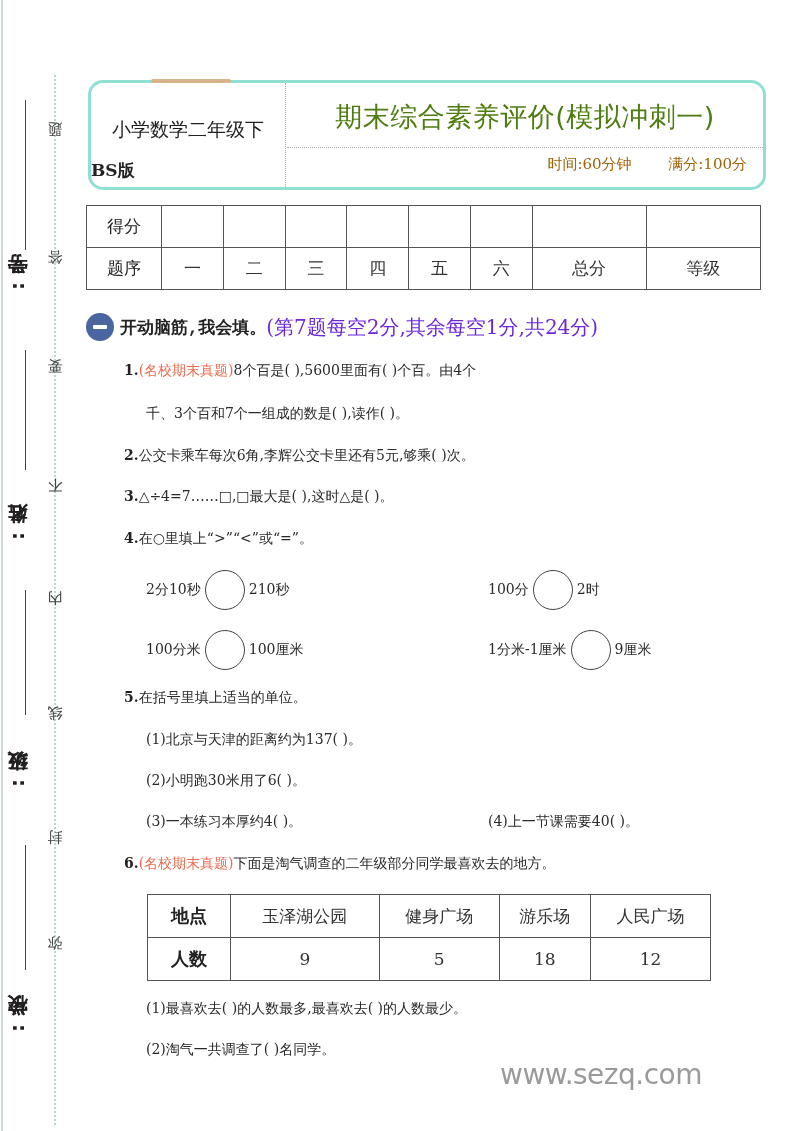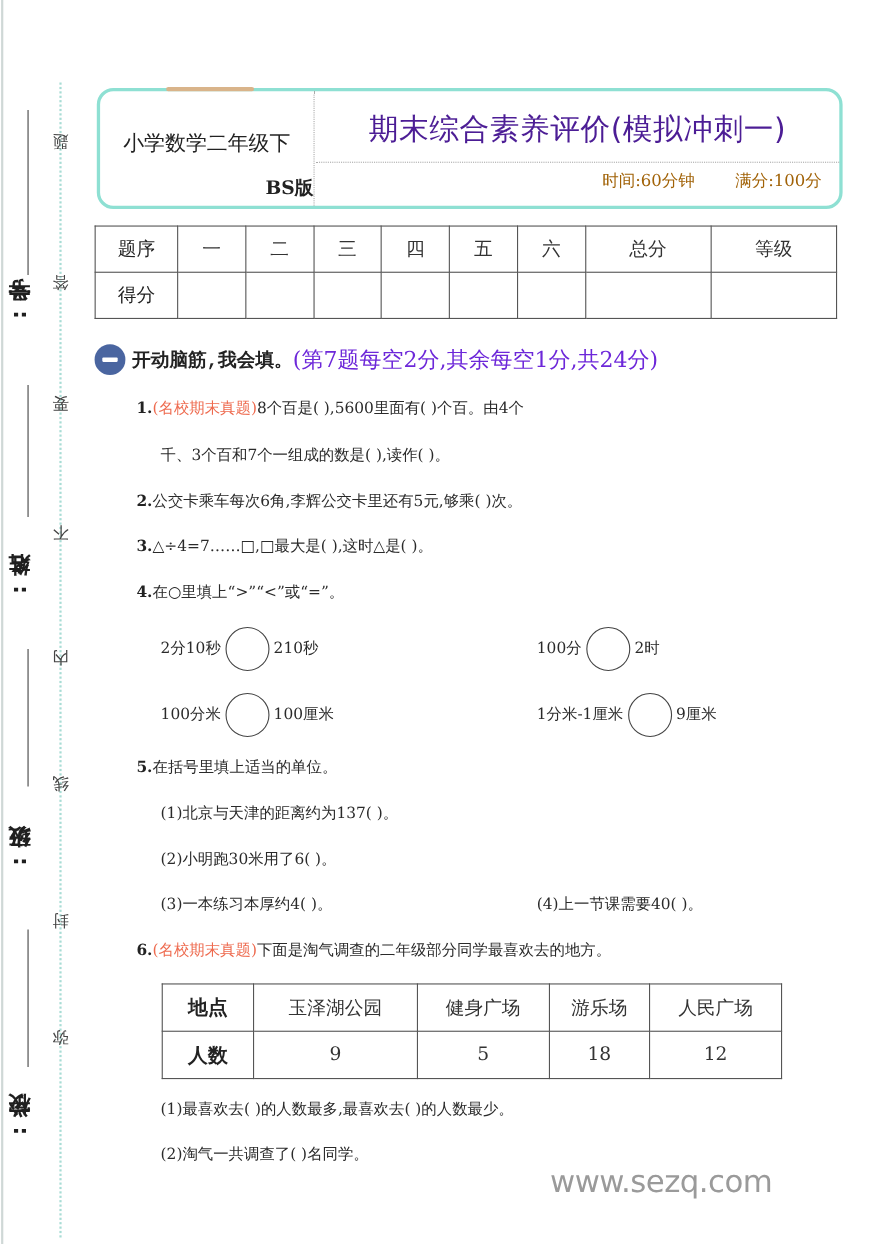--- a/index.html
+++ b/index.html
@@ -11,22 +11,22 @@
   .side-label { position:absolute; left:2px; width:30px; font-family:"DejaVu Sans", sans-serif; font-size:20px; font-weight:bold;
                 color:#1f1f1f; writing-mode:vertical-rl; transform:rotate(180deg); text-align:left; line-height:30px; }
   .side-line { position:absolute; left:25px; width:1px; background:#444; }
   .seal-char { position:absolute; left:46px; width:18px; font-size:15px; color:#444; writing-mode:vertical-rl; transform:rotate(180deg); background:#fff; text-align:center; line-height:18px; }
 
   
   .header-box { position:absolute; left:88px; top:80px; width:672px; height:104px; border:3px solid #8ee0d3; border-radius:15px; }
   .header-tab { position:absolute; left:60px; top:-4px; width:80px; height:4px; background:#d9b48a; border-radius:2px; }
   .header-left { position:absolute; left:0; top:0; width:194px; height:104px; border-right:1px dotted #aaa; }
   .grade { position:absolute; left:0; width:194px; top:34px; text-align:center; font-size:19px; color:#222; }
-  .edition { position:absolute; left:0; width:194px; top:76px; text-align:right; font-size:17px; font-weight:bold; color:#222; }
-  .title { position:absolute; left:196px; width:476px; top:16px; text-align:center; font-family:"DejaVu Sans", sans-serif; font-size:27px; color:#4c1d95; letter-spacing:0.5px; }
+  .edition { position:absolute; left:0; width:194px; top:76px; text-align:left; font-size:17px; font-weight:bold; color:#222; }
+  .title { position:absolute; left:196px; width:476px; top:16px; text-align:center; font-family:"DejaVu Sans", sans-serif; font-size:27px; color:#4d7c0f; letter-spacing:0.5px; }
   .title-divider { position:absolute; left:196px; top:64px; width:476px; border-top:1px dotted #aaa; }
   .meta { position:absolute; left:196px; width:476px; top:72px; text-align:right; font-size:15px; color:#a16207; }
   .meta span { margin:0 16px; }
 
   
   table { border-collapse:collapse; }
   .score-table { position:absolute; left:86px; top:205px; width:675px; }
   .score-table td { border:1px solid #555; height:39px; text-align:center; font-size:17px; color:#333; }
   .score-table td.rowhead { font-family:"DejaVu Sans", sans-serif; font-size:17px; width:72px; color:#222; }
 
@@ -86,40 +86,40 @@
   <div class="title-divider"></div>
   <div class="meta">
     <span>时间:60分钟</span>
     <span>满分:100分</span>
   </div>
 </div>
 
 <table class="score-table">
   <tbody>
       <tr>
+    <td class="rowhead">得分</td>
+    <td></td>
+    <td></td>
+    <td></td>
+    <td></td>
+    <td></td>
+    <td></td>
+    <td></td>
+    <td></td>
+  </tr>
+  <tr>
     <td class="rowhead">题序</td>
     <td>一</td>
     <td>二</td>
     <td>三</td>
     <td>四</td>
     <td>五</td>
     <td>六</td>
     <td>总分</td>
     <td>等级</td>
-  </tr>
-  <tr>
-    <td class="rowhead">得分</td>
-    <td></td>
-    <td></td>
-    <td></td>
-    <td></td>
-    <td></td>
-    <td></td>
-    <td></td>
-    <td></td>
   </tr>
 </tbody>
   </table>
 
 <div class="sec-head">
   <div class="badge"></div>
   <span class="sec-title">开动脑筋,我会填。</span>
   <span class="sec-note">(第7题每空2分,其余每空1分,共24分)</span>
 </div>
 

